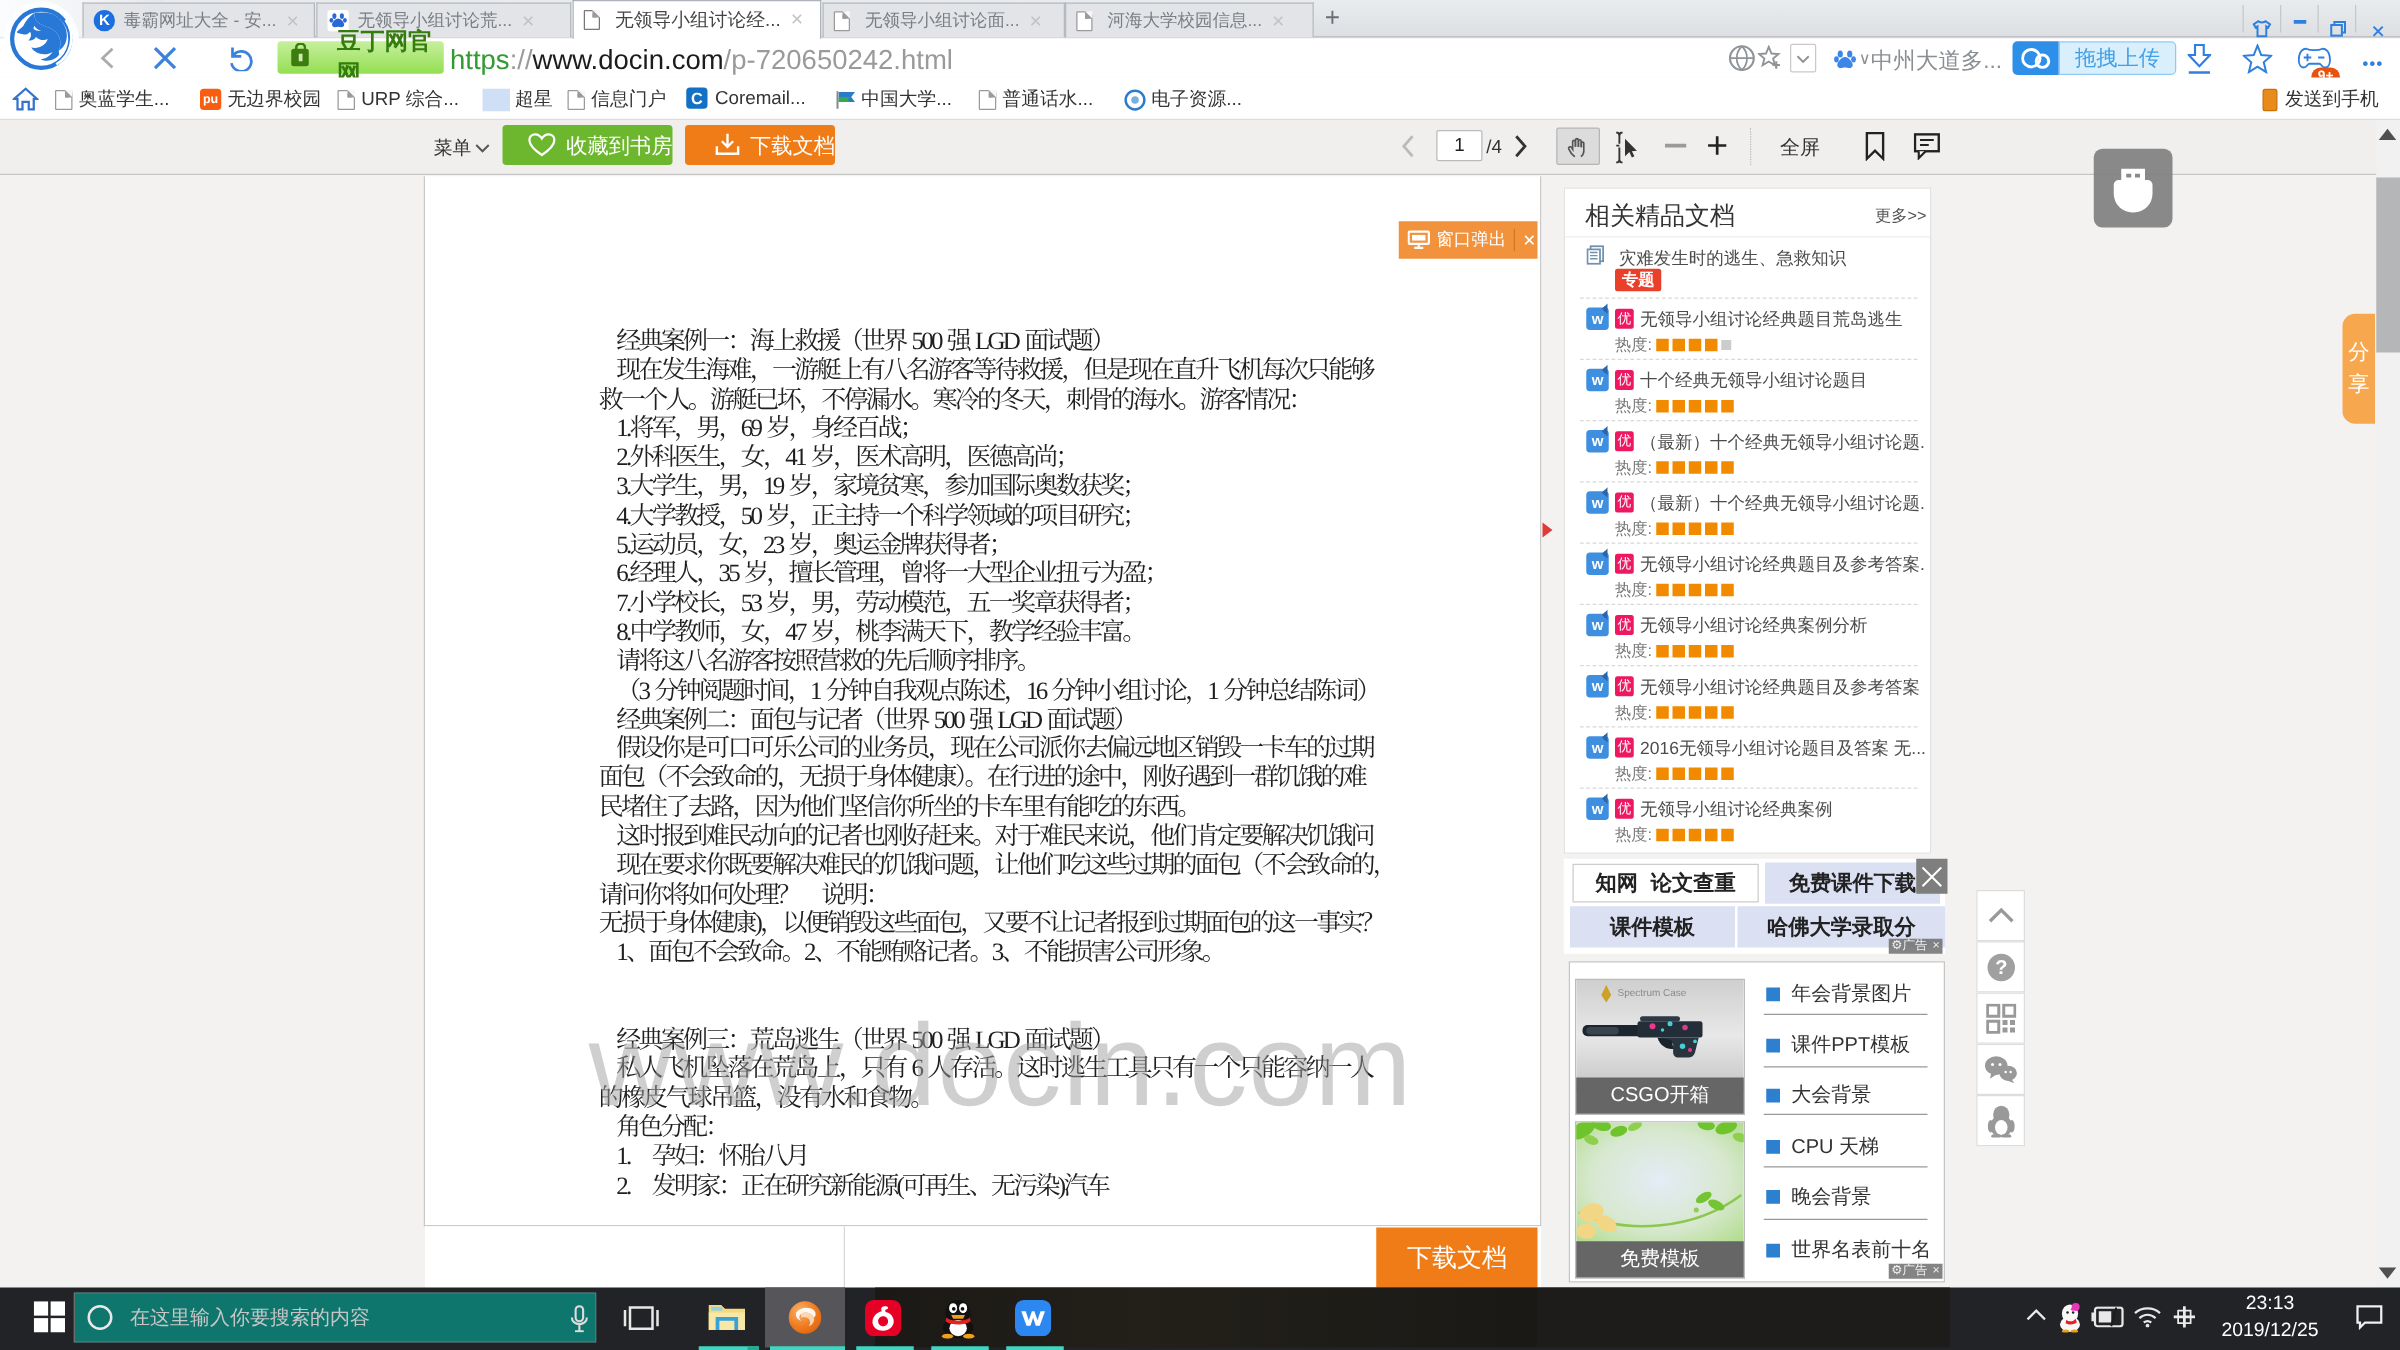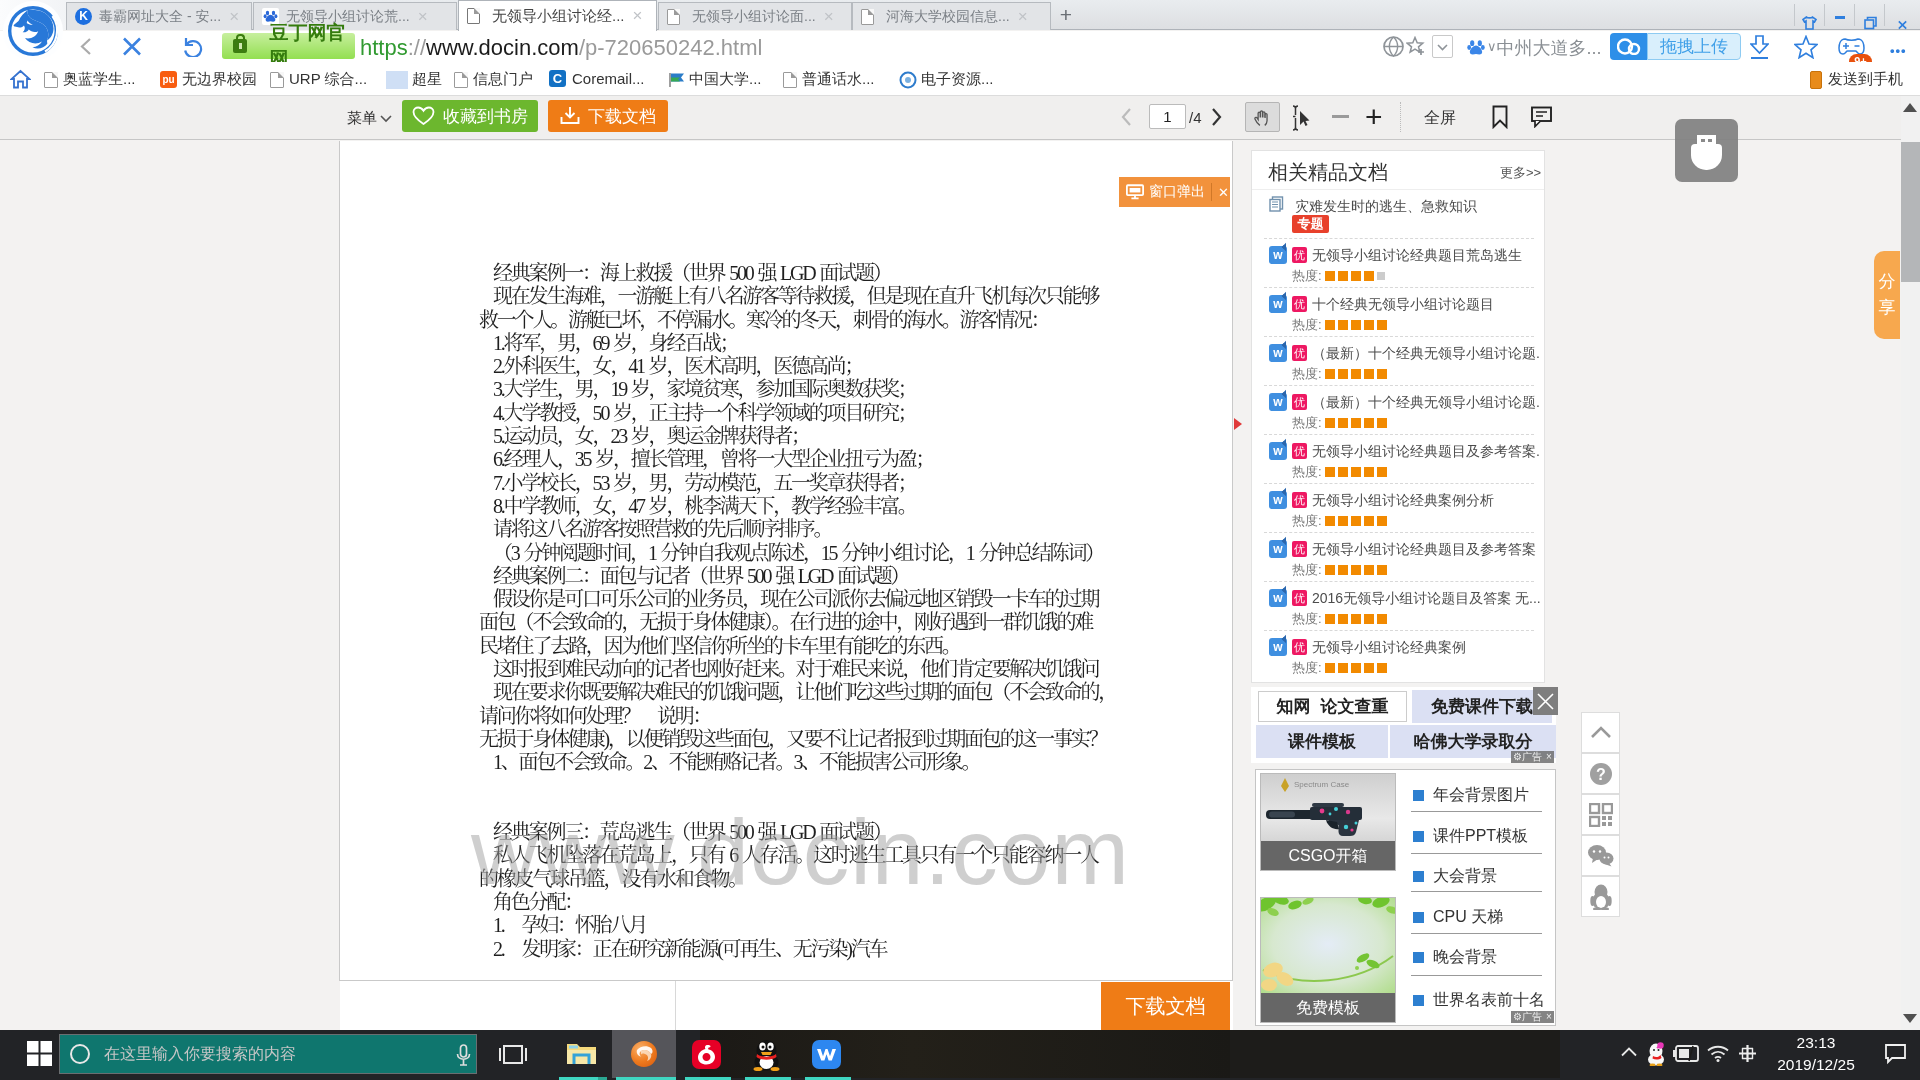--- a/index.html
+++ b/index.html
@@ -16,21 +16,21 @@
 .wctl{position:absolute;top:0;height:30px;color:#2f7fde}
 
 #addr{position:absolute;left:0;top:31px;width:1920px;height:31px;background:#fff}
 
 #bkm{position:absolute;left:0;top:62px;width:1920px;height:34px;background:#fff;border-bottom:1px solid #dcdcdc;font-size:15px;color:#333}
 .bi{position:absolute;top:8px;display:flex;align-items:center;white-space:nowrap}
 .docic{width:14px;height:16px;border:1px solid #9a9a9a;border-radius:1px;background:#fff;position:relative;margin-right:5px}
 .docic:before{content:"";position:absolute;right:-1px;top:-1px;border:3px solid;border-color:#f7f7f7 #f7f7f7 #9a9a9a #9a9a9a}
 
 #tools{position:absolute;left:0;top:96px;width:1920px;height:44px;background:#f0efee;border-bottom:1px solid #c6c6c6}
-.btn{position:absolute;top:4px;height:32px;border-radius:3px;color:#fff;display:flex;align-items:center;justify-content:center;font-size:17px}
+.btn{position:absolute;top:4px;height:32px;border-radius:3px;color:#fff;display:flex;align-items:center;justify-content:flex-end;font-size:17px}
 
 #content{position:absolute;left:0;top:141px;width:1920px;height:891px;background:#f3f2f1}
 #page{position:absolute;left:339px;top:0;width:894px;height:840px;background:#fff;border-left:1px solid #c9c9c9;border-right:1px solid #c9c9c9;border-bottom:1px solid #c9c9c9}
 #doctext{position:absolute;left:139px;top:121px;font-family:"Liberation Serif","Noto Serif CJK SC",serif;word-spacing:2px;font-size:20px;line-height:23.3px;color:#1f1f1f;letter-spacing:-2.2px;white-space:nowrap}
 #doctext div{height:23.3px}
 .ind{padding-left:14px}
 #wm{position:absolute;left:131px;top:658px;font-size:93px;color:rgba(160,160,160,.5);letter-spacing:1px;font-family:"Liberation Sans",sans-serif}
 #popbtn{position:absolute;left:779px;top:36px;width:111px;height:30px;background:#f2923c;color:#fff;font-size:14px;display:flex;align-items:center;white-space:nowrap}
 #bstrip{position:absolute;left:340px;top:840px;width:893px;height:51px;background:#fff}
 #dlbtn2{position:absolute;left:1101px;top:841px;width:129px;height:48px;background:#ef7c16;color:#fff;font-size:20px;display:flex;align-items:center;justify-content:center}
@@ -269,21 +269,21 @@
       <div>救一个人。游艇已坏，不停漏水。寒冷的冬天，刺骨的海水。游客情况：</div>
       <div class="ind">1.将军，男，69 岁，身经百战；</div>
       <div class="ind">2.外科医生，女，41 岁，医术高明，医德高尚；</div>
       <div class="ind">3.大学生，男，19 岁，家境贫寒，参加国际奥数获奖；</div>
       <div class="ind">4.大学教授，50 岁，正主持一个科学领域的项目研究；</div>
       <div class="ind">5.运动员，女，23 岁，奥运金牌获得者；</div>
       <div class="ind">6.经理人，35 岁，擅长管理，曾将一大型企业扭亏为盈；</div>
       <div class="ind">7.小学校长，53 岁，男，劳动模范，五一奖章获得者；</div>
       <div class="ind">8.中学教师，女，47 岁，桃李满天下，教学经验丰富。</div>
       <div class="ind">请将这八名游客按照营救的先后顺序排序。</div>
-      <div class="ind">（3 分钟阅题时间，1 分钟自我观点陈述，15 分钟小组讨论，1 分钟总结陈词）</div>
+      <div class="ind">（3 分钟阅题时间，1 分钟自我观点陈述，16 分钟小组讨论，1 分钟总结陈词）</div>
       <div class="ind">经典案例二：面包与记者（世界 500 强 LGD 面试题）</div>
       <div class="ind">假设你是可口可乐公司的业务员，现在公司派你去偏远地区销毁一卡车的过期</div>
       <div>面包（不会致命的，无损于身体健康）。在行进的途中，刚好遇到一群饥饿的难</div>
       <div>民堵住了去路，因为他们坚信你所坐的卡车里有能吃的东西。</div>
       <div class="ind">这时报到难民动向的记者也刚好赶来。对于难民来说，他们肯定要解决饥饿问</div>
       <div class="ind">现在要求你既要解决难民的饥饿问题，让他们吃这些过期的面包（不会致命的，</div>
       <div>请问你将如何处理？　说明：</div>
       <div>无损于身体健康)，以便销毁这些面包，又要不让记者报到过期面包的这一事实？</div>
       <div class="ind">1、面包不会致命。2、不能贿赂记者。3、不能损害公司形象。</div>
       <div></div>
@@ -376,21 +376,21 @@
     <div class="adtab" style="left:139px;top:38px;width:166px;height:33px">哈佛大学录取分</div>
     <div style="position:absolute;left:282px;top:0;width:25px;height:28px;background:#7e7e7e">
       <svg style="position:absolute;left:4px;top:6px" width="17" height="17" viewBox="0 0 17 17">
           <path d="M1 1 L16 16 M16 1 L1 16" stroke="#fff" stroke-width="1.6"></path>
         </svg>
     </div>
     <div class="gg" style="left:260px;top:64px">⚙广告</div>
     <div class="gg" style="left:293px;top:64px">×</div>
   </div>
   <div id="adpanel">
-    <div class="adimg" style="top:3px;height:98px;border:1px solid #bbb">
+    <div class="adimg" style="top:13px;height:109px;border:1px solid #bbb">
       <svg width="134" height="89" viewBox="0 0 134 89">
         <defs>
             <linearGradient id="gbg" x1="0" y1="0" x2="0" y2="1">
               <stop offset="0" stop-color="#cfcfcf"></stop>
               <stop offset=".5" stop-color="#e8e8e8"></stop>
               <stop offset="1" stop-color="#c4c4c4"></stop>
             </linearGradient>
           </defs>
         <rect width="134" height="89" fill="url(#gbg)"></rect>
         <path d="M20 12 L24 4 L28 12 L24 18 Z" fill="#c9a227"></path>

